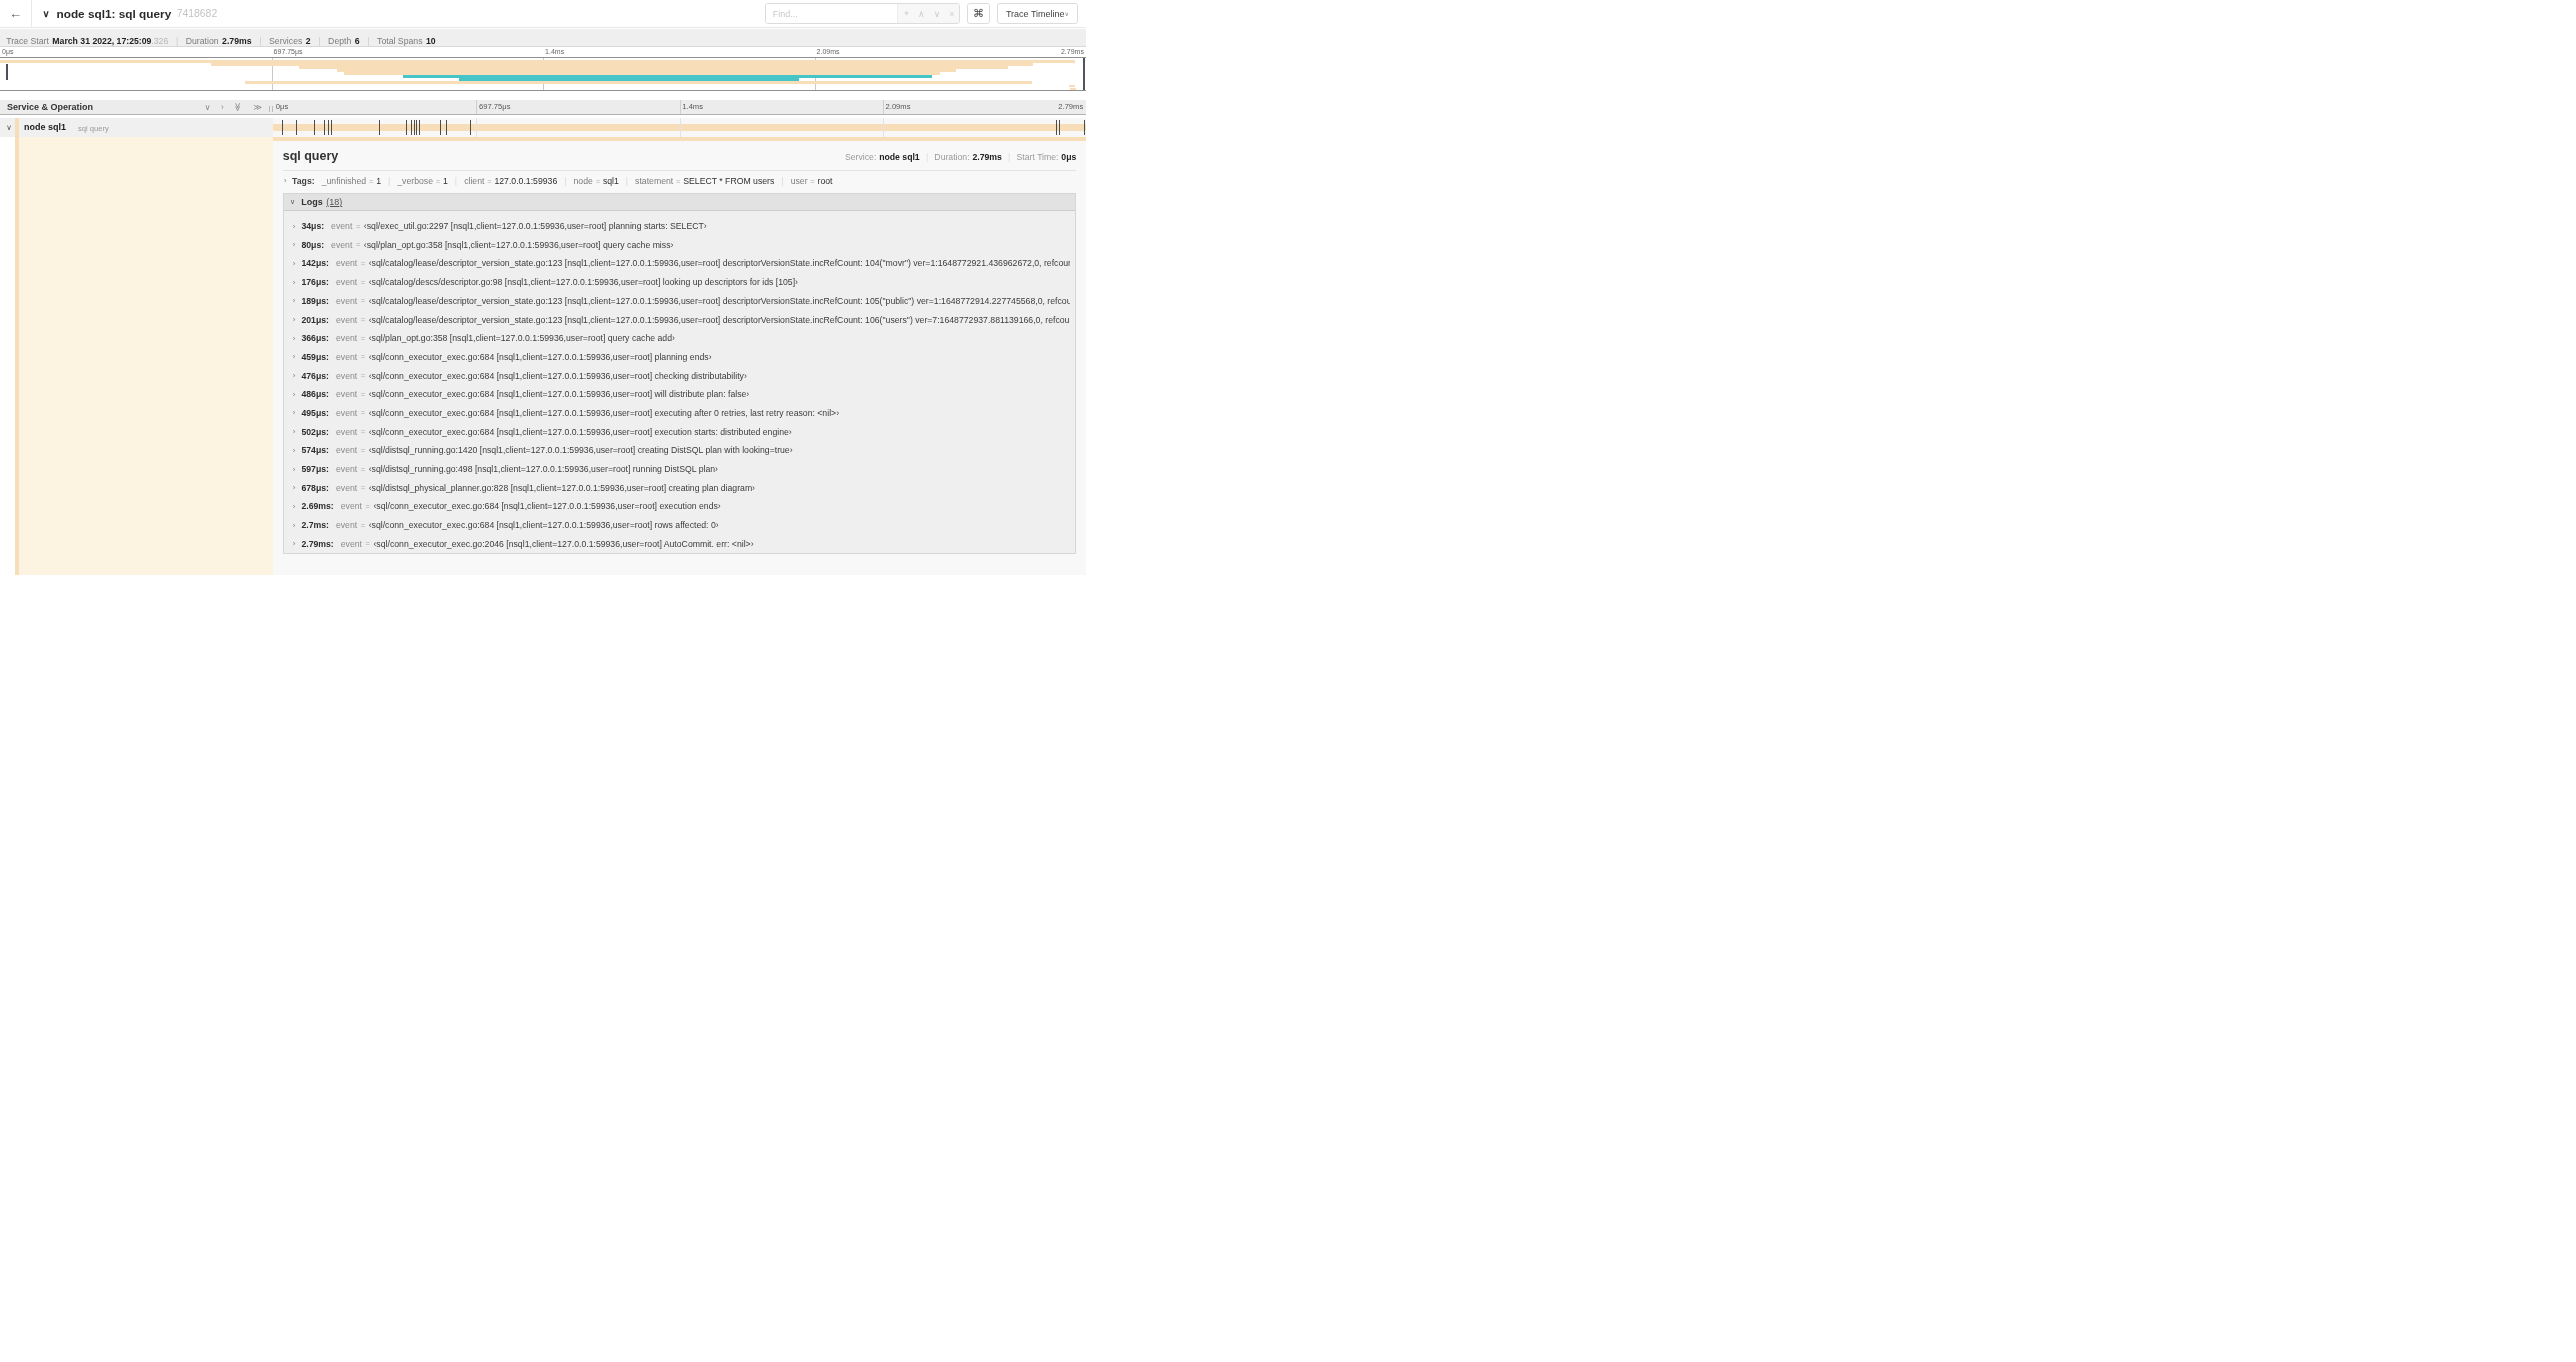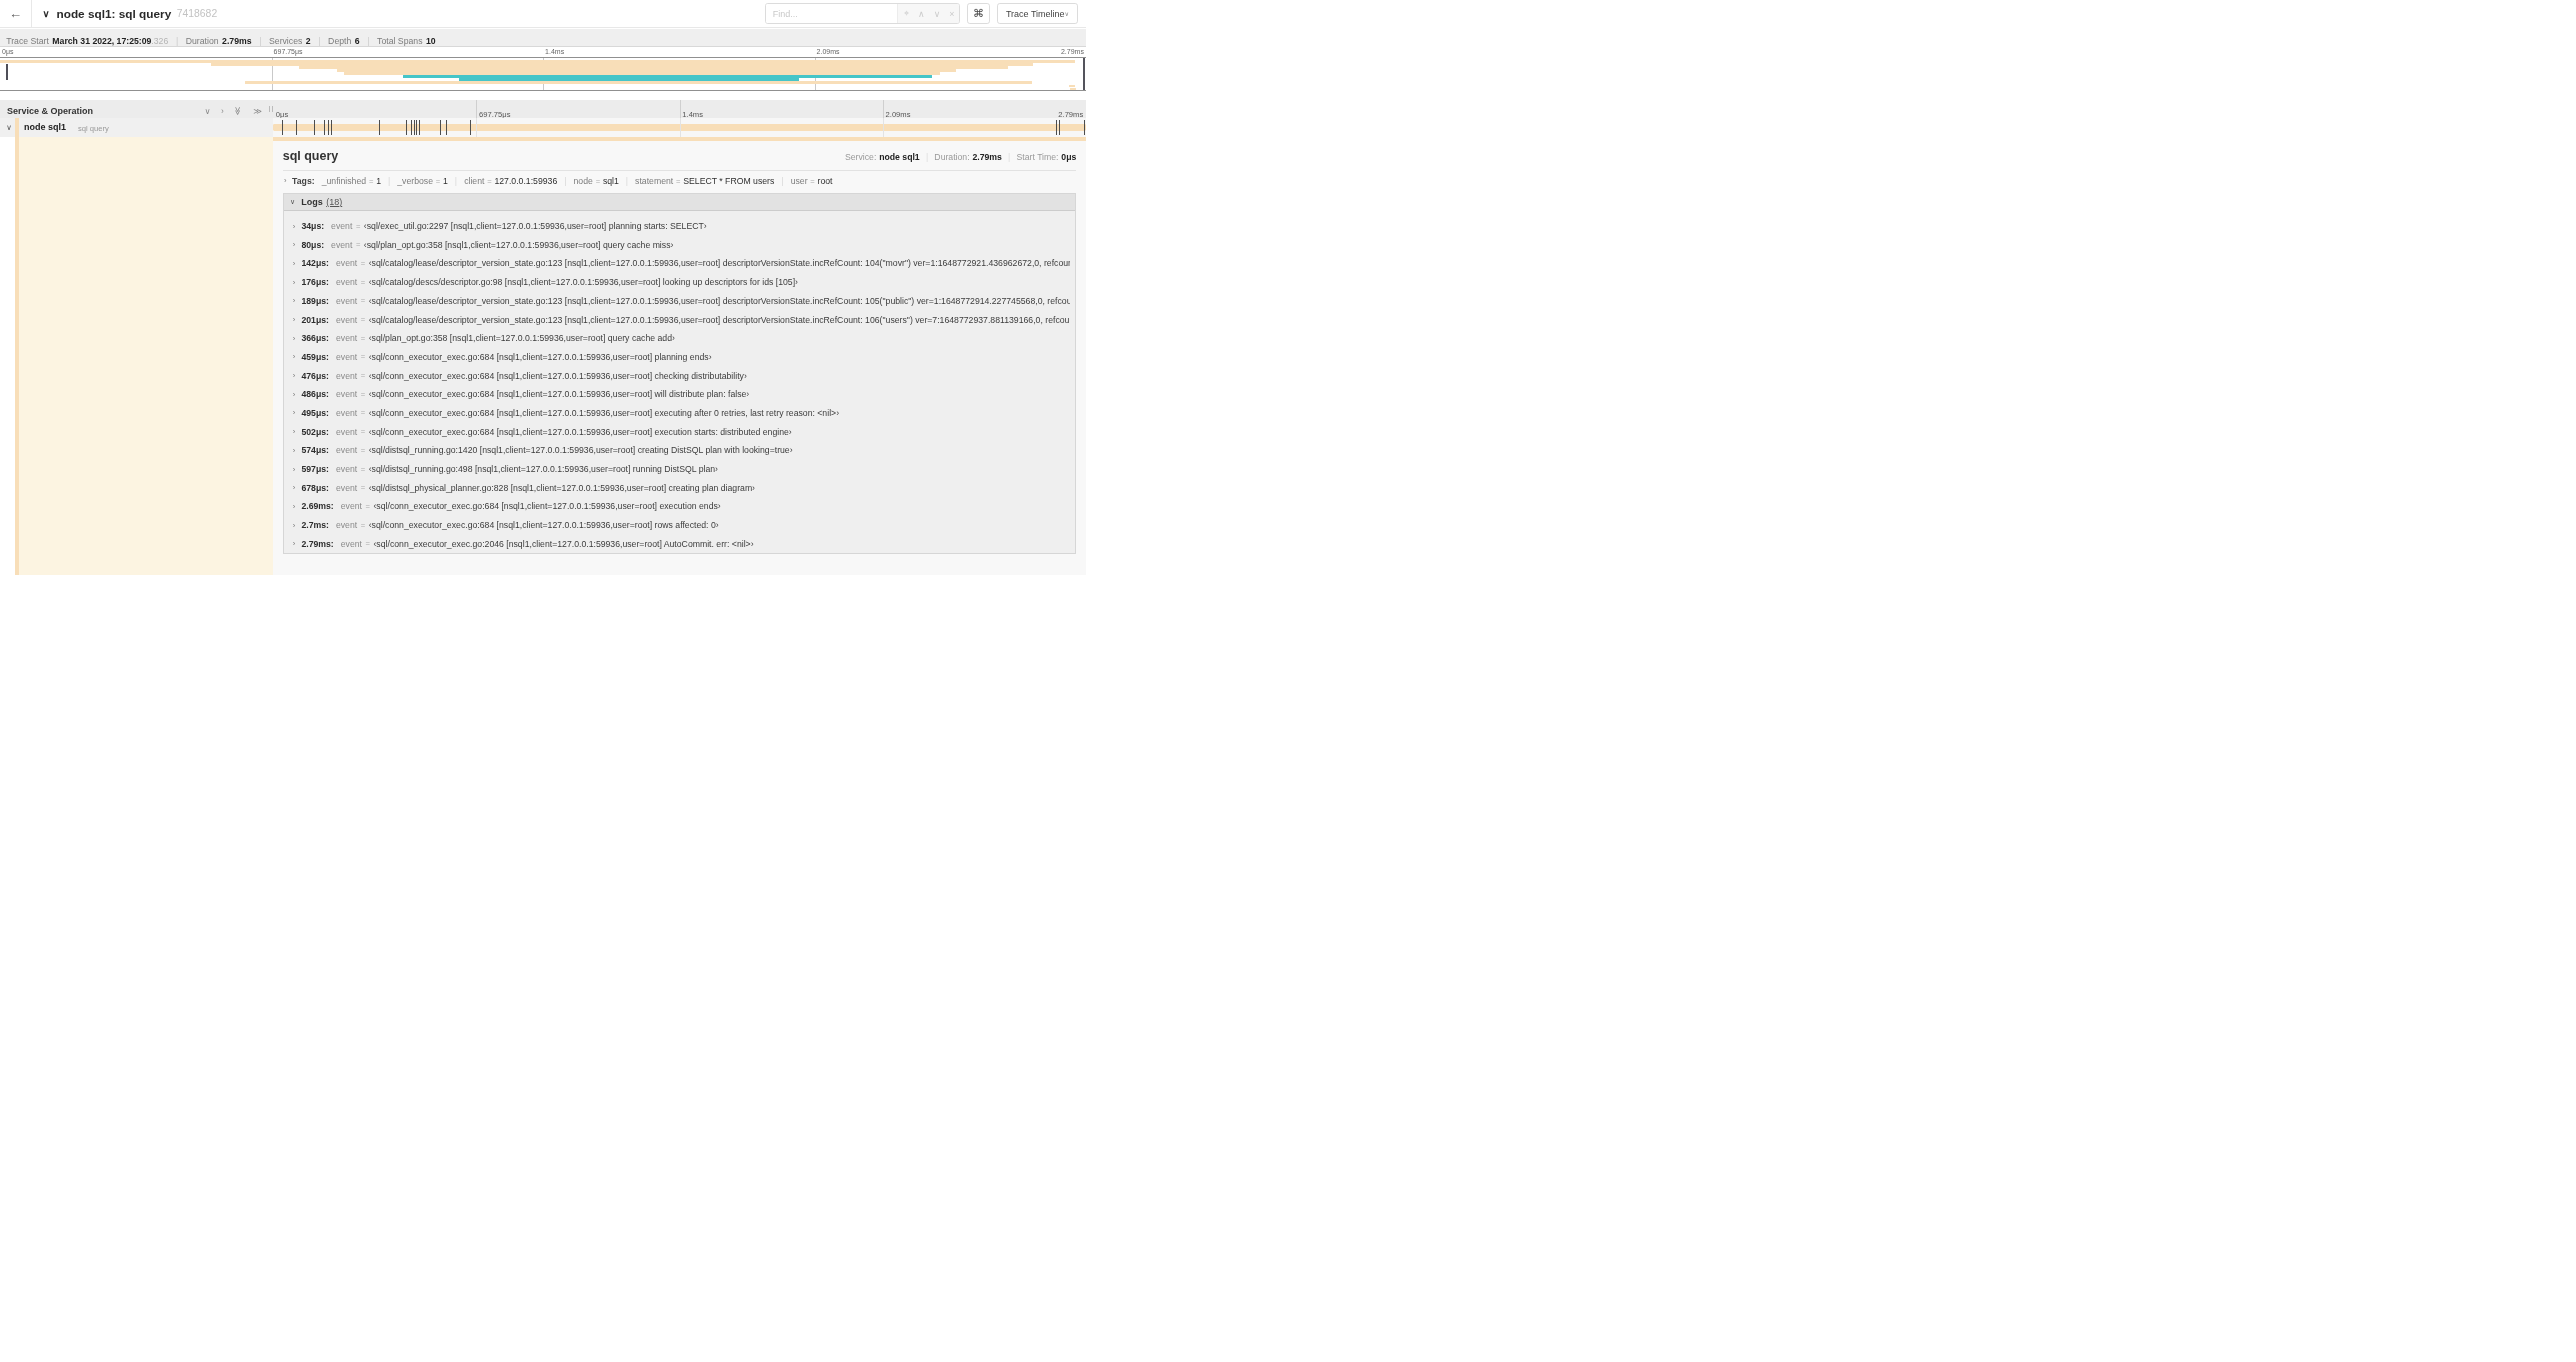--- a/index.html
+++ b/index.html
@@ -32,21 +32,21 @@
   
   .minimap-labels { position:absolute; top:48px; left:0; right:0; height:8.3px; font-size:7px; color:#666; }
   .mm-label { position:absolute; top:0; white-space:nowrap; }
   .minimap-canvas { position:absolute; top:57px; left:0; right:0; height:34px; border-top:0.7px solid #909090; border-bottom:0.7px solid #909090; background:#fff; cursor:crosshair; }
   .mm-grid { position:absolute; top:0; bottom:0; width:0.7px; background:#c9c9c9; }
   .mm-span { position:absolute; height:2.8px; border-radius:0.3px; }
   .mm-handle-left { position:absolute; left:6.2px; top:5.5px; height:16px; width:2.1px; background:#4f4f58; cursor:col-resize; }
   .mm-handle-right { position:absolute; right:0.7px; top:0; bottom:0; width:2.1px; background:#54545c; cursor:col-resize; }
 
   
-  .tl-header { position:absolute; top:100px; height:23px; left:0; right:0; background:#ececec; border-bottom:0.7px solid #b3b3b3; }
+  .tl-header { position:absolute; top:100px; height:15px; left:0; right:0; background:#ececec; border-bottom:0.7px solid #b3b3b3; }
   .tlh-left { position:absolute; left:0; top:0; bottom:0; width:273px; display:flex; align-items:center; }
   .tlh-title { font-weight:700; font-size:9px; color:#333; margin-left:7px; }
   .tlh-icons { margin-left:auto; display:flex; gap:10.4px; color:#888; font-size:8.3px; margin-right:11px; }
   .tlh-icons span { cursor:pointer; }
   .rot90 { display:inline-block; transform:rotate(90deg); }
   .tlh-grip { position:absolute; left:269px; top:5.5px; height:6.2px; width:3.5px; border-left:0.7px solid #bbb; border-right:0.7px solid #bbb; cursor:col-resize; }
   .tlh-ruler { position:absolute; left:273px; right:0; top:0; bottom:0; }
   .ruler-label { position:absolute; bottom:2.8px; font-size:7.6px; color:#555; white-space:nowrap; }
   .ruler-grid { position:absolute; top:0; bottom:0; width:0.7px; background:#cfcfcf; }
 

